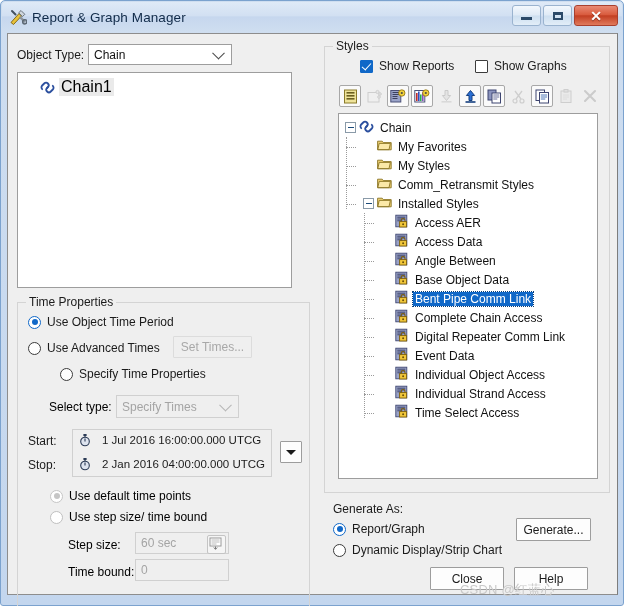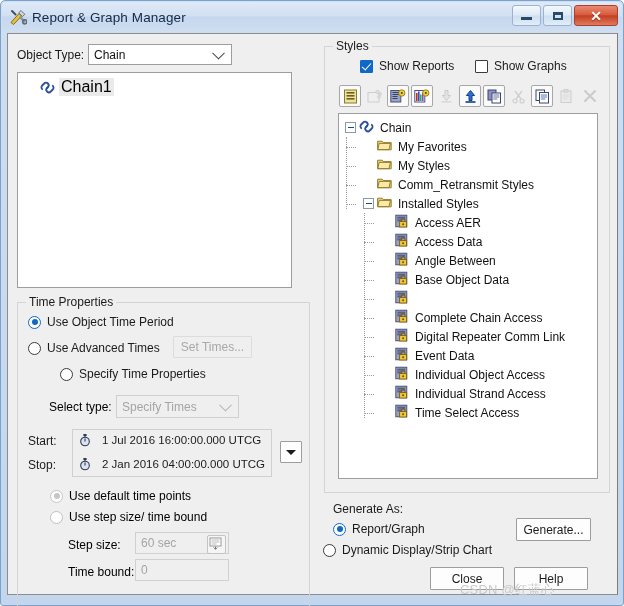--- a/index.html
+++ b/index.html
@@ -569,20 +569,21 @@
             </div>
             <div class="tnode sel" style="padding-left: 36px;">
               <span style="width: 14px; flex: 0 0 auto;"></span>
               <span class="ico"><svg width="14" height="14" viewBox="0 0 14 14">
                   <rect x="0.8" y="1.2" width="11" height="11.6" fill="#9aa3c8" stroke="#414873" stroke-width="0.9"></rect>
                   <path d="M2.3 3.2h8M2.3 5h8M2.3 6.8h5" stroke="#2e3357" stroke-width="0.85"></path>
                   <rect x="4.6" y="7.6" width="7" height="5.4" fill="#f2c83b" stroke="#7d5f0c" stroke-width="0.9"></rect>
                   <path d="M6.2 7.6V6.4a1.9 1.9 0 0 1 3.8 0v1.2" fill="none" stroke="#7d5f0c" stroke-width="1.1"></path>
                   <circle cx="8.1" cy="10.2" r="1" fill="#6b4f08"></circle>
                 </svg></span>
+              <span class="tlabel">Bent Pipe Comm Link</span>
             </div>
             <div class="tnode" style="padding-left: 36px;">
               <span style="width: 14px; flex: 0 0 auto;"></span>
               <span class="ico"><svg width="14" height="14" viewBox="0 0 14 14">
                   <rect x="0.8" y="1.2" width="11" height="11.6" fill="#9aa3c8" stroke="#414873" stroke-width="0.9"></rect>
                   <path d="M2.3 3.2h8M2.3 5h8M2.3 6.8h5" stroke="#2e3357" stroke-width="0.85"></path>
                   <rect x="4.6" y="7.6" width="7" height="5.4" fill="#f2c83b" stroke="#7d5f0c" stroke-width="0.9"></rect>
                   <path d="M6.2 7.6V6.4a1.9 1.9 0 0 1 3.8 0v1.2" fill="none" stroke="#7d5f0c" stroke-width="1.1"></path>
                   <circle cx="8.1" cy="10.2" r="1" fill="#6b4f08"></circle>
                 </svg></span>
@@ -663,21 +664,21 @@
           </div>
       </div>
     </div>
 
     <div class="label" style="position:absolute; left:325px; top:468px;">Generate As:</div>
 
     <div class="radio-row" style="left:325px; top:488px;">
       <span class="radio on"></span>
       <span class="label">Report/Graph</span>
     </div>
-    <div class="radio-row" style="left:315px; top:509px;">
+    <div class="radio-row" style="left:325px; top:509px;">
       <span class="radio"></span>
       <span class="label">Dynamic Display/Strip Chart</span>
     </div>
 
     <div class="btn" style="left:508px; top:484px; width:75px; height:23px;">
       <span>Generate...</span>
     </div>
 
     <div class="btn" style="left:422px; top:533px; width:74px; height:23px;">
       <span>Close</span>

